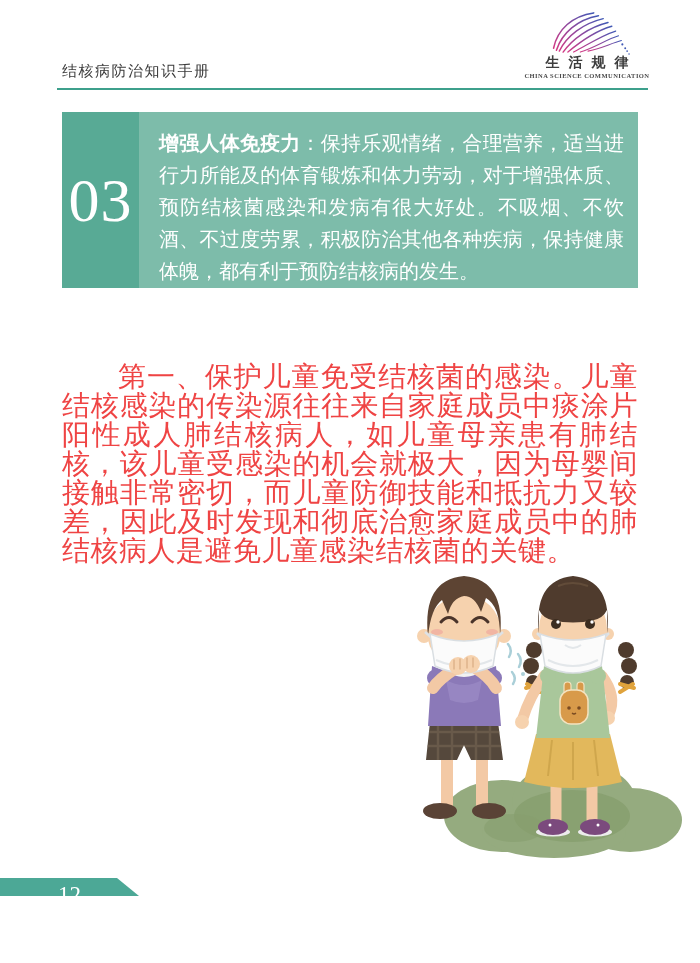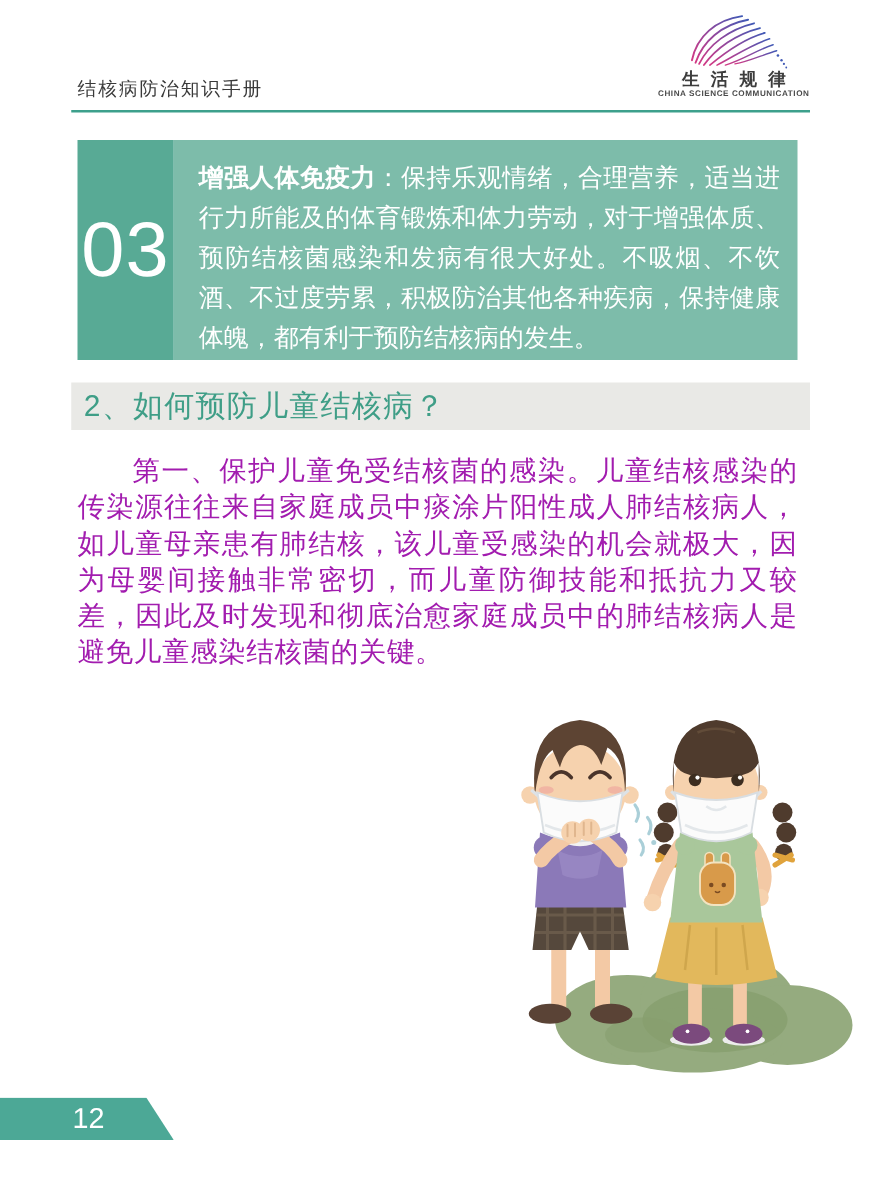--- a/index.html
+++ b/index.html
@@ -1,18 +1,18 @@
 <!DOCTYPE html>
 <html><head>
 <meta charset="utf-8">
 <style>
   html,body{margin:0;padding:0;background:#ffffff;}
   .page{
     position:relative;width:700px;height:963px;background:#ffffff;
-    font-family:Liberation Sans, sans-serif;overflow:hidden;
+    font-family:Liberation Serif, serif;overflow:hidden;
   }
   
   .header-title{
     position:absolute;left:62px;top:62px;font-size:15px;color:#3a3a3a;
     letter-spacing:1.5px;font-weight:500;
   }
   .logo{position:absolute;right:48px;top:8px;width:130px;text-align:center;}
   .logo-swoosh{display:block;margin:0 auto;}
   .logo-cn{font-size:14px;font-weight:bold;color:#3d3d3d;letter-spacing:9px;margin-left:9px;line-height:14px;}
   .logo-en{font-size:6.5px;font-weight:bold;color:#4a4a4a;letter-spacing:0.45px;margin-top:2px;}
@@ -29,30 +29,30 @@
   }
   .tip-lead{font-weight:bold;}
   
   .section-bar{
     position:absolute;left:57px;top:306px;width:591px;height:38px;
     background:#e9e9e6;display:flex;align-items:center;
   }
   .section-text{font-size:24px;color:#3f9e87;padding-left:10px;letter-spacing:1px;}
   
   .para{
-    position:absolute;color:#a21caf;font-size:22px;line-height:29px;
+    position:absolute;color:#ef4444;font-size:28px;line-height:29px;
     text-align:justify;text-indent:2em;letter-spacing:0.5px;
   }
   .para1{left:62px;top:362px;width:576px;}
   .para2{left:62px;top:566px;width:356px;}
   
   .illustration{position:absolute;left:402px;top:548px;width:292px;height:314px;}
   
   .page-banner{
-    position:absolute;left:0;top:878px;width:140px;height:34px;background:#4ca896;
+    position:absolute;left:0;top:878px;width:140px;height:18px;background:#4ca896;
     clip-path:polygon(0 0,117px 0,139px 100%,0 100%);
     color:#ffffff;font-size:23px;line-height:33px;padding-left:58px;box-sizing:border-box;
   }
 </style>
 </head>
 <body>
 
 <div class="page">
 
   <div class="header-title">结核病防治知识手册</div>
@@ -89,23 +89,20 @@
 
   <div class="header-rule"></div>
 
   <div class="tip-box">
     <div class="tip-num-col">03</div>
     <div class="tip-body">
       <span class="tip-lead">增强人体免疫力</span><span>：保持乐观情绪，合理营养，适当进行力所能及的体育锻炼和体力劳动，对于增强体质、预防结核菌感染和发病有很大好处。不吸烟、不饮酒、不过度劳累，积极防治其他各种疾病，保持健康体魄，都有利于预防结核病的发生。</span>
     </div>
   </div>
 
-  <div class="section-bar">
-    <span class="section-text">2、如何预防儿童结核病？</span>
-  </div>
 
   <div class="para para1">第一、保护儿童免受结核菌的感染。儿童结核感染的传染源往往来自家庭成员中痰涂片阳性成人肺结核病人，如儿童母亲患有肺结核，该儿童受感染的机会就极大，因为母婴间接触非常密切，而儿童防御技能和抵抗力又较差，因此及时发现和彻底治愈家庭成员中的肺结核病人是避免儿童感染结核菌的关键。</div>
 
   <div class="illustration">
     <svg width="292" height="314" viewBox="0 0 292 314" aria-hidden="true">
 
       <g>
         <ellipse cx="100" cy="268" rx="58" ry="36" fill="#95ab7f"></ellipse>
         <ellipse cx="172" cy="254" rx="62" ry="40" fill="#95ab7f"></ellipse>
         <ellipse cx="228" cy="272" rx="52" ry="32" fill="#95ab7f"></ellipse>

